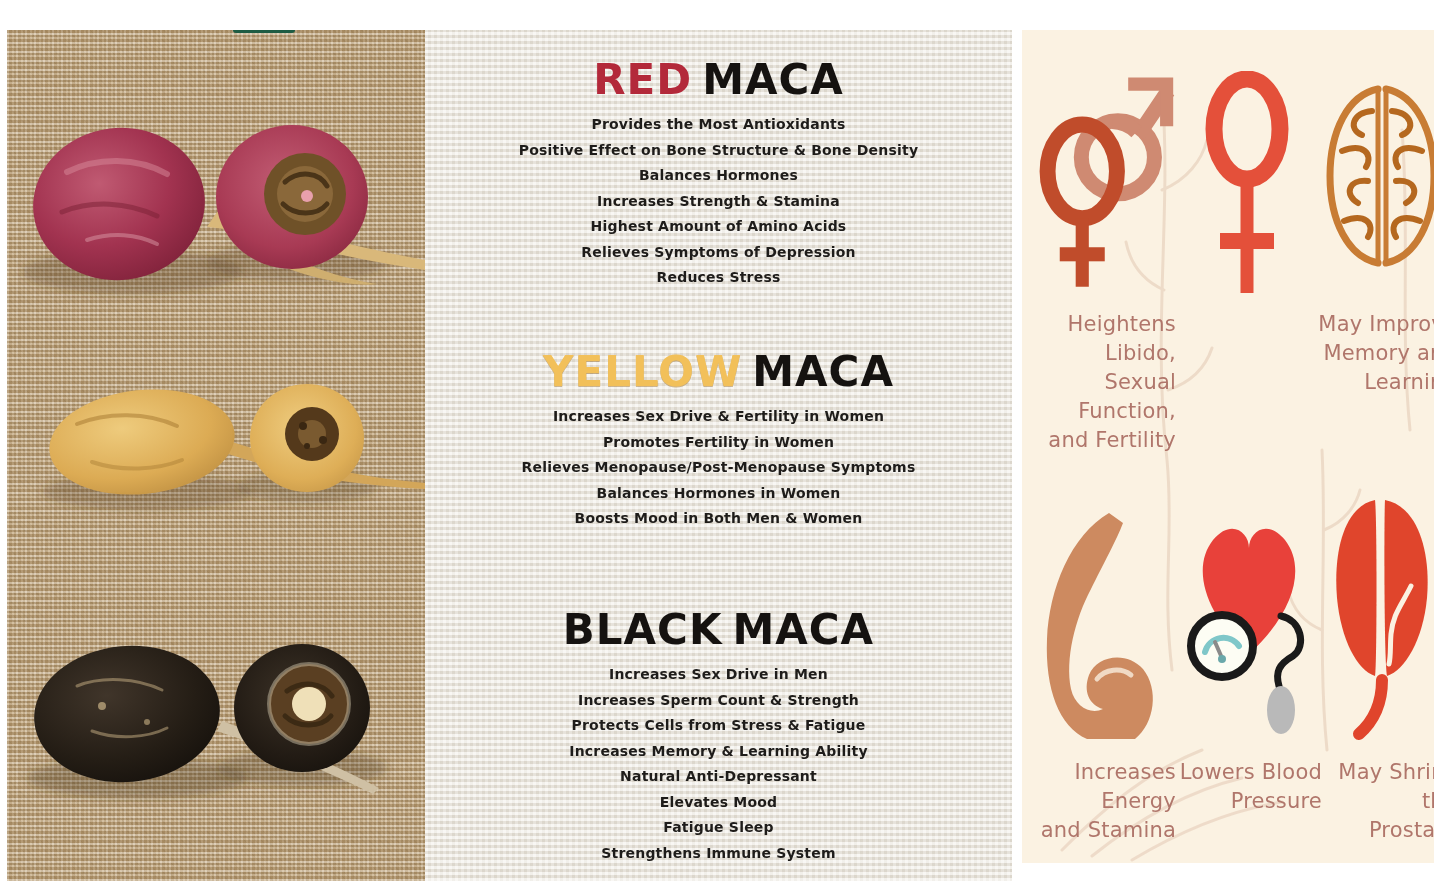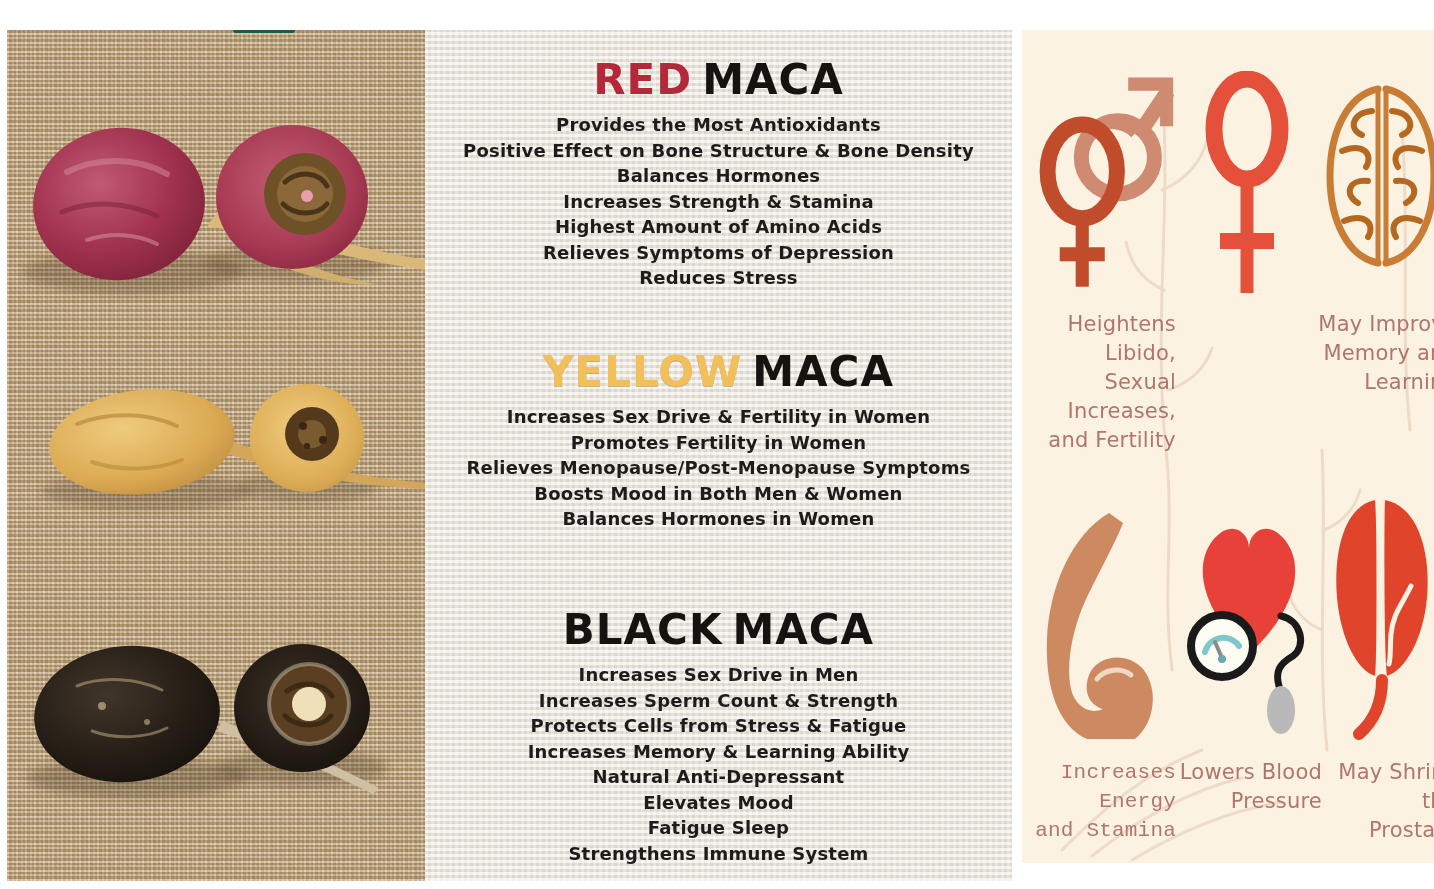--- a/index.html
+++ b/index.html
@@ -26,28 +26,28 @@
       repeating-linear-gradient(90deg, rgba(255,255,255,.34) 0 3px, rgba(191,184,171,.16) 3px 6px);}
   .maca-section{position:absolute;left:0;width:100%;text-align:center;}
   .sec-red{top:24px;}
   .sec-yellow{top:316px;}
   .sec-black{top:574px;}
   .maca-title{font-size:42px;font-weight:bold;letter-spacing:1px;line-height:52px;margin:0 0 6px 0;color:#151210;}
   .title-red{color:#b3293a;}
   .title-yellow{color:#f2c05a;text-shadow:0 1px 0 rgba(150,105,30,.45);}
   .title-black{color:#151210;text-align:center;}
   .title-rest{color:#151210;margin-left:10px;}
-  .benefit-line{font-size:18px;font-weight:bold;color:#1e1c1a;line-height:25.5px;letter-spacing:.2px;}
+  .benefit-line{font-size:14px;font-weight:bold;color:#1e1c1a;line-height:25.5px;letter-spacing:.2px;}
 
   
   .panel-icons{left:1022px;width:412px;height:833px;background-color:#fbf2e2;}
   .watermark{position:absolute;top:0;left:0;pointer-events:none;}
   .icon-cell{position:absolute;width:150px;text-align:right;}
   .cell-0{left:4px;top:18px;}  .cell-1{left:150px;top:18px;}  .cell-2{left:285px;top:18px;}
-  .cell-3{left:4px;top:462px;font-family:Liberation Mono, monospace;} .cell-4{left:150px;top:462px;} .cell-5{left:285px;top:462px;}
+  .cell-3{left:4px;top:462px;} .cell-4{left:150px;top:462px;} .cell-5{left:285px;top:462px;}
   .iconbox{height:248px;display:flex;align-items:flex-end;justify-content:center;}
   .cell-3 .iconbox,.cell-4 .iconbox,.cell-5 .iconbox{height:252px;}
   .caption{margin-top:14px;color:#b0766b;font-size:21px;line-height:29px;letter-spacing:.2px;}
   .mb25{margin-bottom:25px;} .mb8{margin-bottom:8px;}
 </style>
 </head>
 <body>
 
 <div class="page">
 
@@ -160,22 +160,22 @@
           <div class="benefit-line">Reduces Stress</div>
         </div>
     </div>
 
     <div class="maca-section sec-yellow">
       <h2 class="maca-title"><span class="title-yellow">YELLOW</span><span class="title-rest">MACA</span></h2>
       <div class="benefits">
           <div class="benefit-line">Increases Sex Drive &amp; Fertility in Women</div>
           <div class="benefit-line">Promotes Fertility in Women</div>
           <div class="benefit-line">Relieves Menopause/Post-Menopause Symptoms</div>
+          <div class="benefit-line">Balances Hormones in Women</div>
           <div class="benefit-line">Boosts Mood in Both Men &amp; Women</div>
-          <div class="benefit-line">Balances Hormones in Women</div>
         </div>
     </div>
 
     <div class="maca-section sec-black">
       <h2 class="maca-title"><span class="title-black">BLACK</span><span class="title-rest">MACA</span></h2>
       <div class="benefits">
           <div class="benefit-line">Increases Sex Drive in Men</div>
           <div class="benefit-line">Increases Sperm Count &amp; Strength</div>
           <div class="benefit-line">Protects Cells from Stress &amp; Fatigue</div>
           <div class="benefit-line">Increases Memory &amp; Learning Ability</div>
@@ -210,21 +210,21 @@
           <g stroke="#c04c2b" fill="none">
             <ellipse cx="60" cy="115" rx="37" ry="50" stroke-width="17"></ellipse>
             <path d="M60 165 L60 238" stroke-width="14"></path>
           </g>
           <rect x="36" y="196" width="48" height="15" fill="#c04c2b"></rect>
           <path d="M92 62 A39 39 0 0 1 118 73" stroke="#cf8a72" stroke-width="16" fill="none"></path>
         </svg>
       </div>
       <div class="caption">
           <div class="caption-line">Heightens Libido,</div>
-          <div class="caption-line">Sexual Increases,</div>
+          <div class="caption-line">Sexual Function,</div>
           <div class="caption-line">and Fertility</div>
         </div>
     </div>
 
     <div class="icon-cell cell-1">
       <div class="iconbox">
         <svg width="100" height="225" viewBox="0 0 100 225">
           <ellipse cx="50" cy="58" rx="33" ry="50" fill="none" stroke="#e4503a" stroke-width="17"></ellipse>
           <path d="M50 108 L50 222" stroke="#e4503a" stroke-width="13"></path>
           <rect x="23" y="162" width="54" height="16" fill="#e4503a"></rect>

